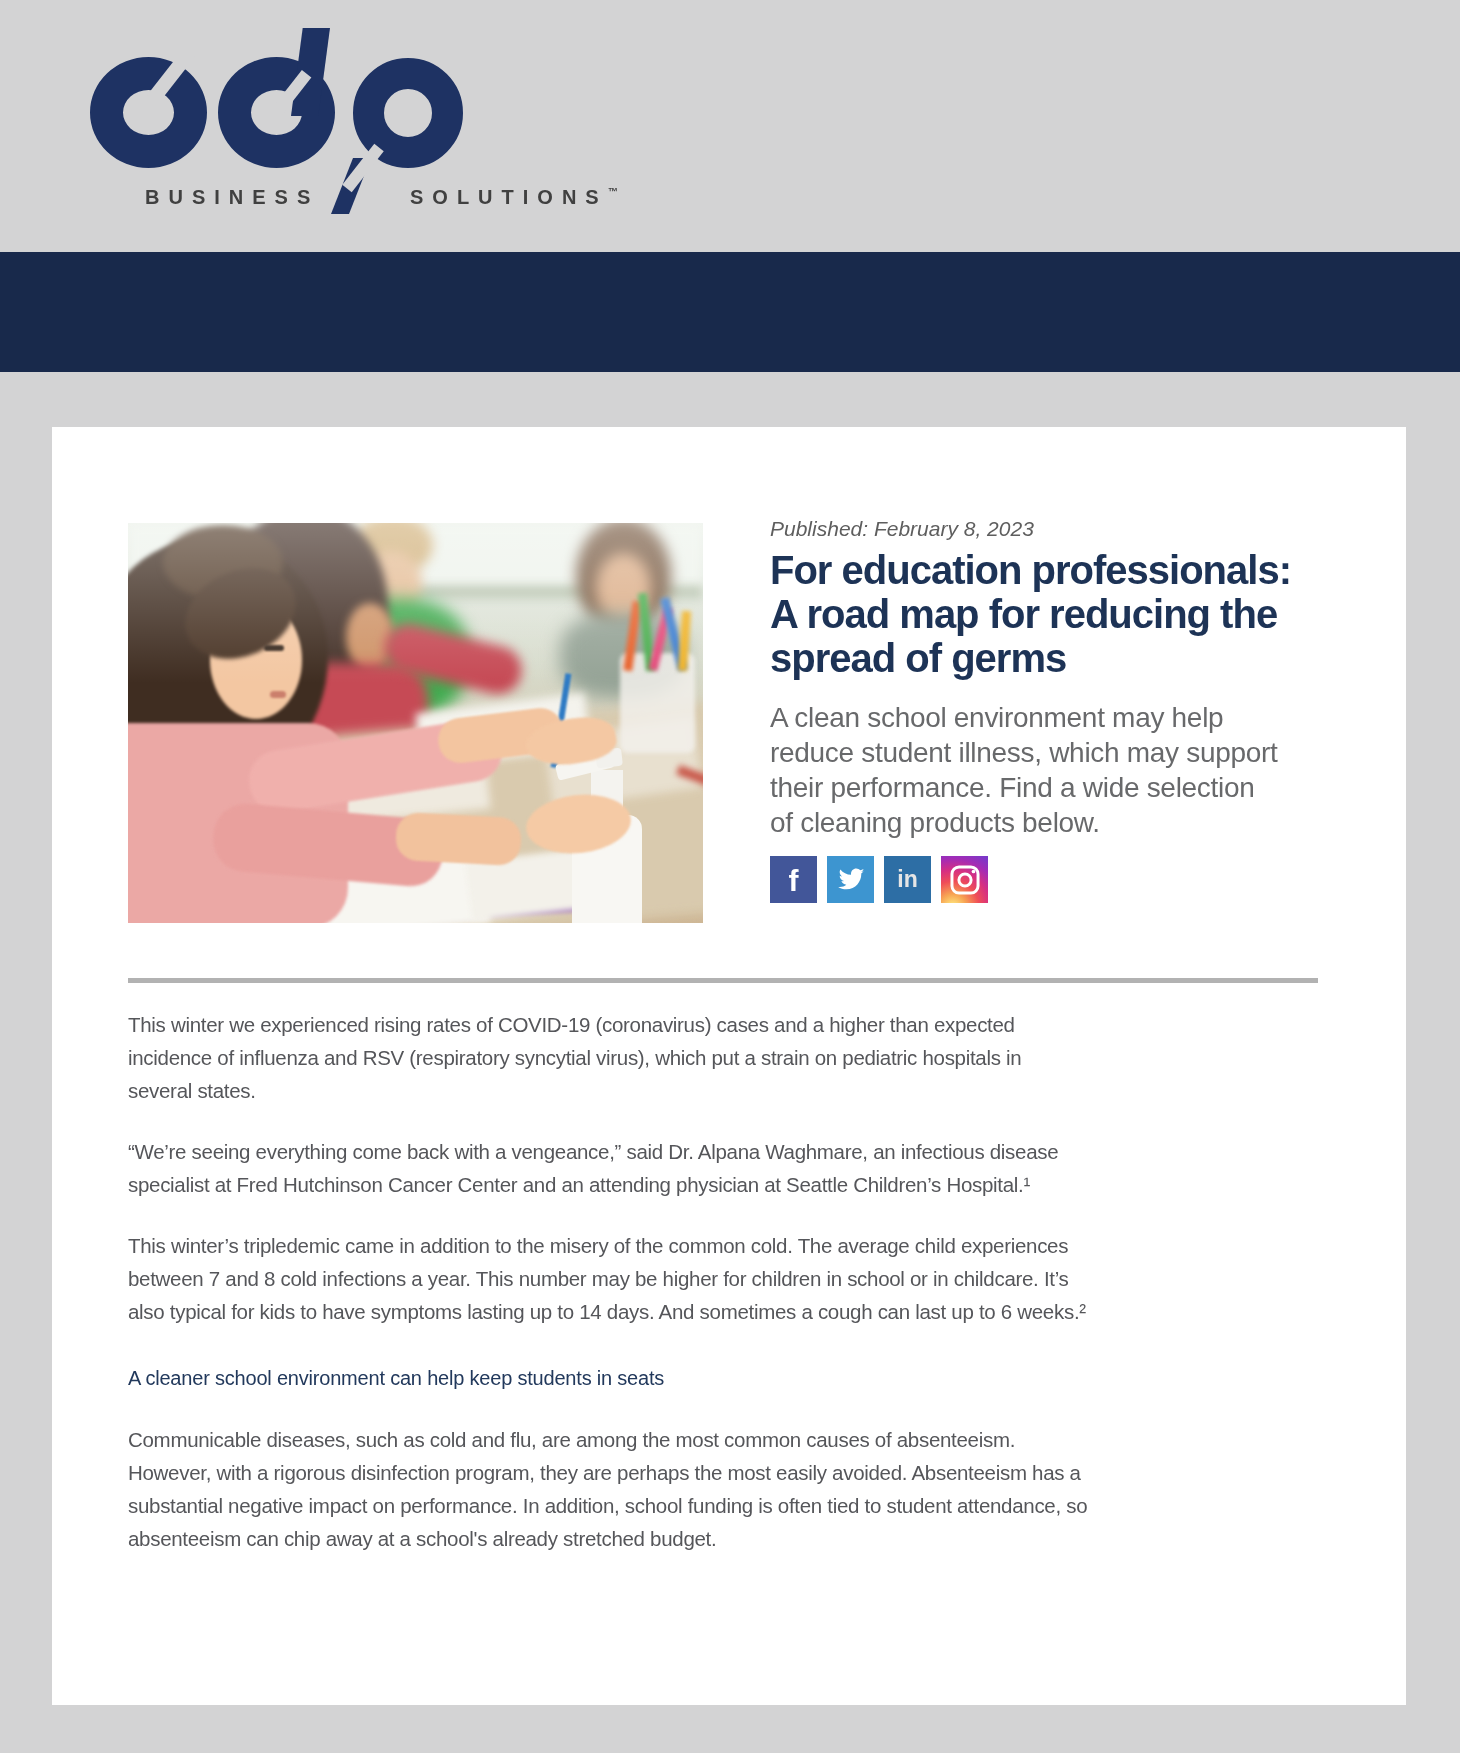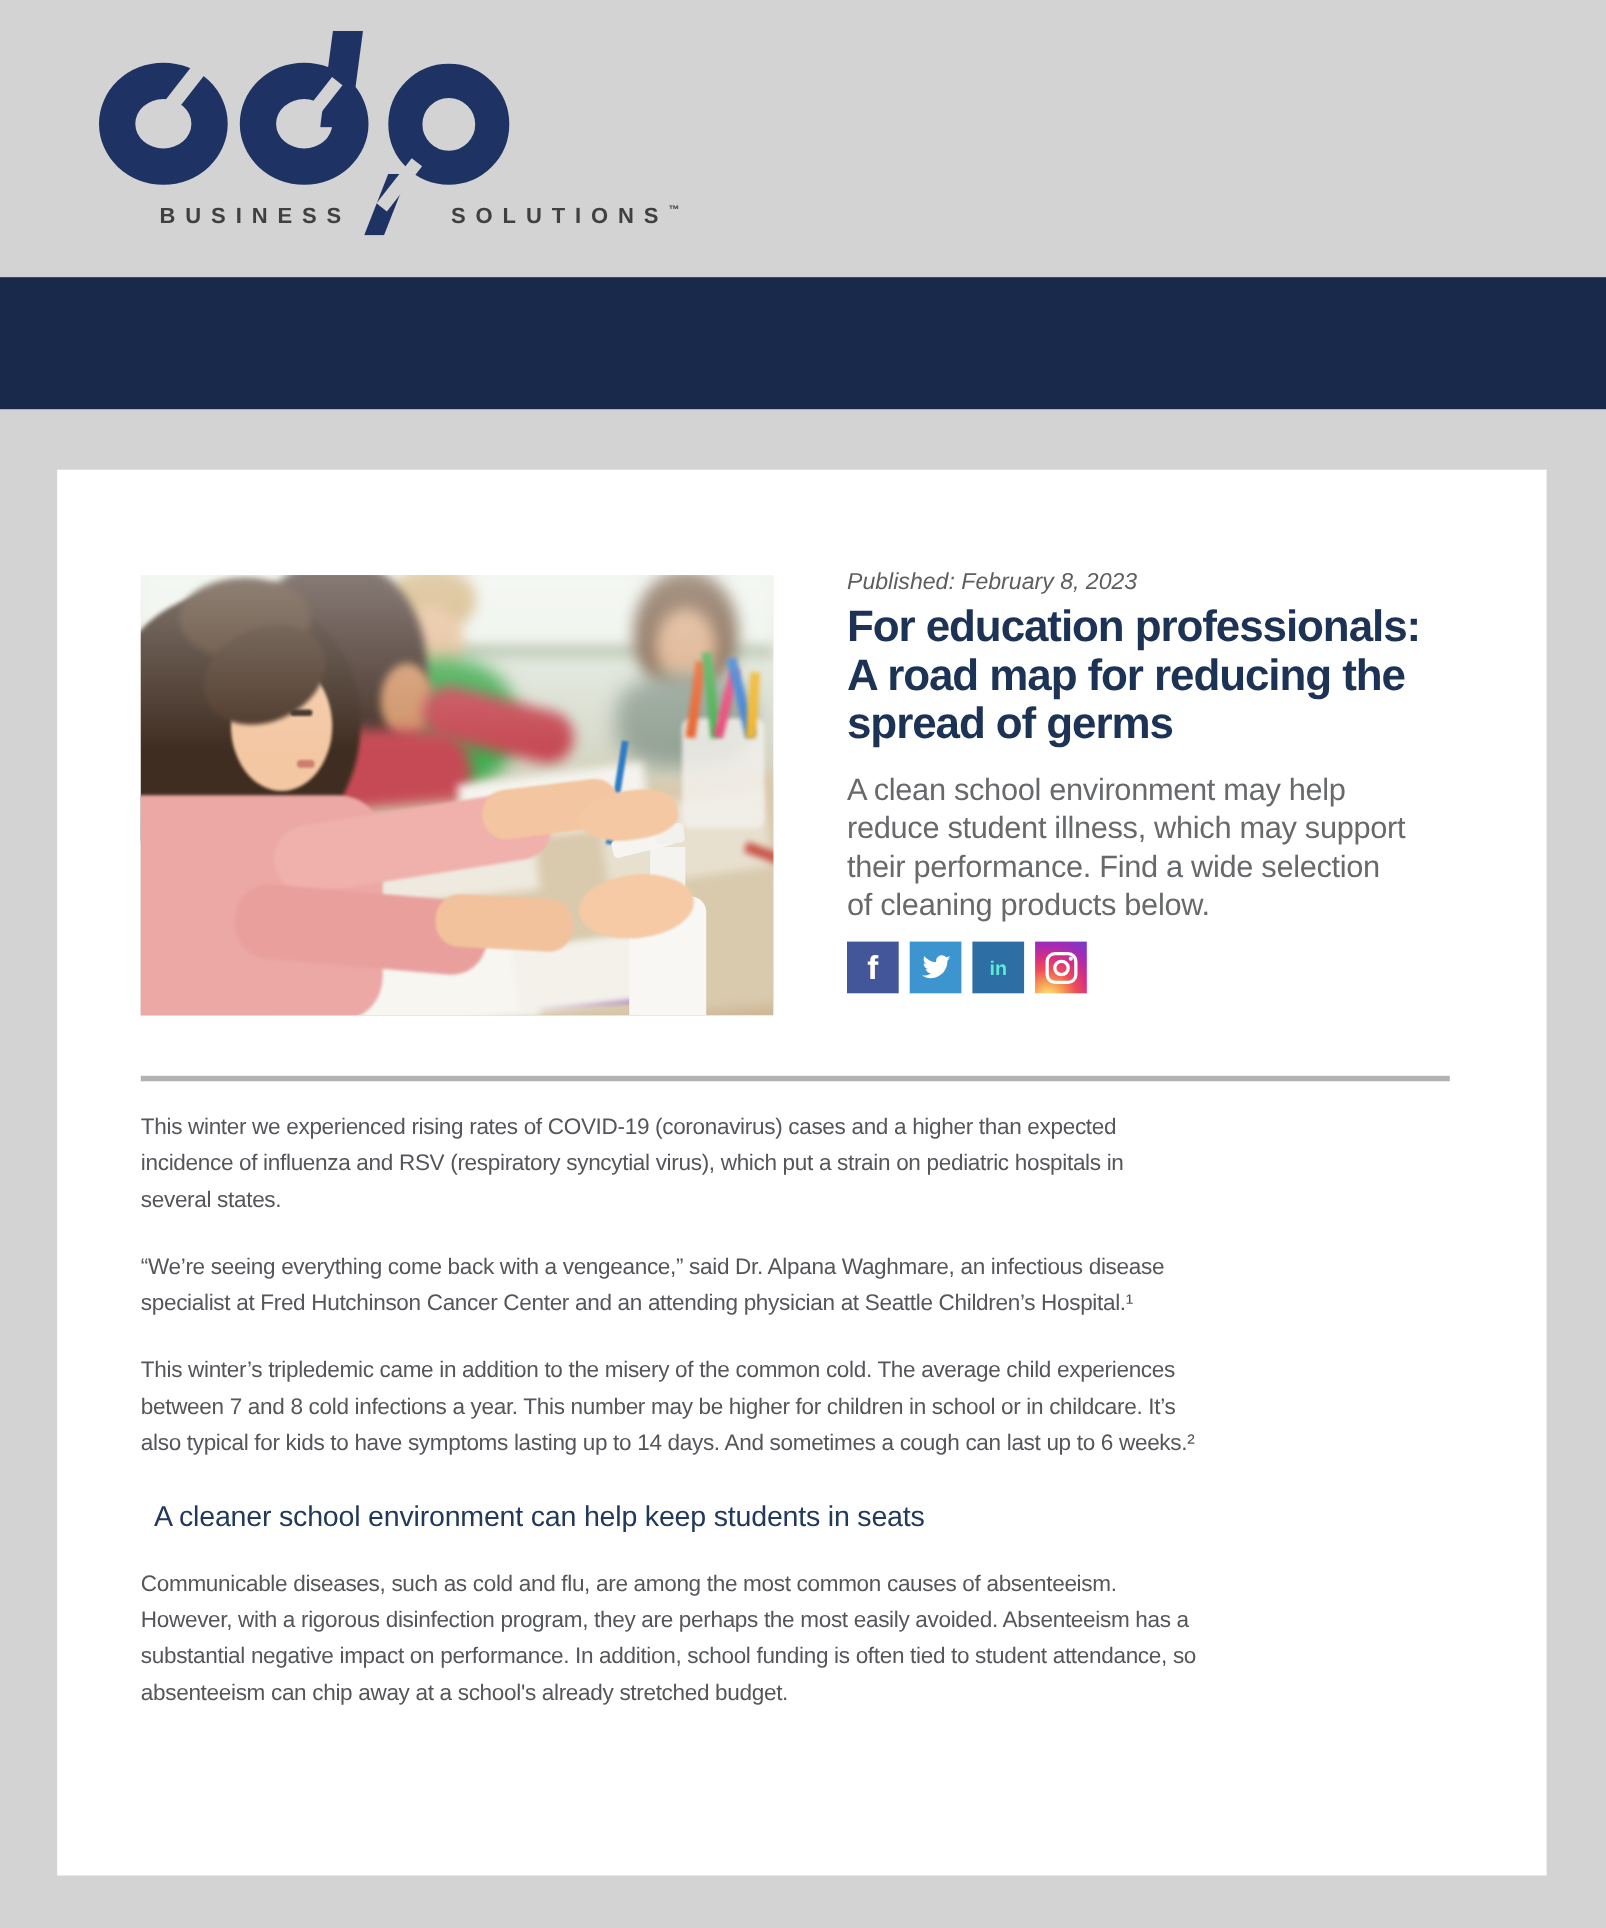--- a/index.html
+++ b/index.html
@@ -90,28 +90,28 @@
   .title span { display:block; font-size:40px; line-height:44px; font-weight:700; color:#1d3356; letter-spacing:-1px; white-space:nowrap; }
   .intro { margin-top:20px; }
   .intro span { display:block; font-size:28px; line-height:35px; color:#68696b; letter-spacing:-0.3px; white-space:nowrap; }
   .social-row { margin-top:16px; display:flex; }
   .social-btn { width:47px; height:47px; margin-right:10px; display:flex; align-items:center; justify-content:center; cursor:pointer; }
   .social-btn.facebook  { background:#425699; }
   .social-btn.twitter   { background:#3d95d0; }
   .social-btn.linkedin  { background:#2d6ea5; }
   .social-btn.instagram { background:radial-gradient(circle at 25% 110%, #fdd874 8%, #f7a353 22%, #ef4e57 42%, #d62f82 60%, #a42bb5 78%, #7b38c8 95%); }
   .fb-glyph { color:#fff; font-size:30px; font-weight:700; line-height:1; transform:translateY(1px); }
-  .in-glyph { color:#5eead4; font-size:18px; font-weight:700; line-height:1; }
+  .in-glyph { color:#e5e5e5; font-size:23px; font-weight:700; line-height:1; }
 
   
   .rule { border:none; height:5px; width:1190px; background:#b2b2b2; margin-top:55px; }
   .body-text { width:960px; }
   .body-text p { font-size:20.5px; line-height:33px; color:#55565a; letter-spacing:-0.3px; margin-top:25px; }
   .body-text p + p { margin-top:28px; }
-  .section-heading { font-size:26px; line-height:40px; font-weight:400; color:#22395c; letter-spacing:-0.2px; margin:30px 0 24px 12px; white-space:nowrap; }
+  .section-heading { font-size:20px; line-height:40px; font-weight:400; color:#22395c; letter-spacing:-0.2px; margin:30px 0 24px 0; white-space:nowrap; }
 </style>
 </head>
 <body>
 
 <div class="page">
 
   <div class="top-area">
     <div class="logo" title="odp">
       <div class="ring o"></div>
       <div class="ring d"></div>

